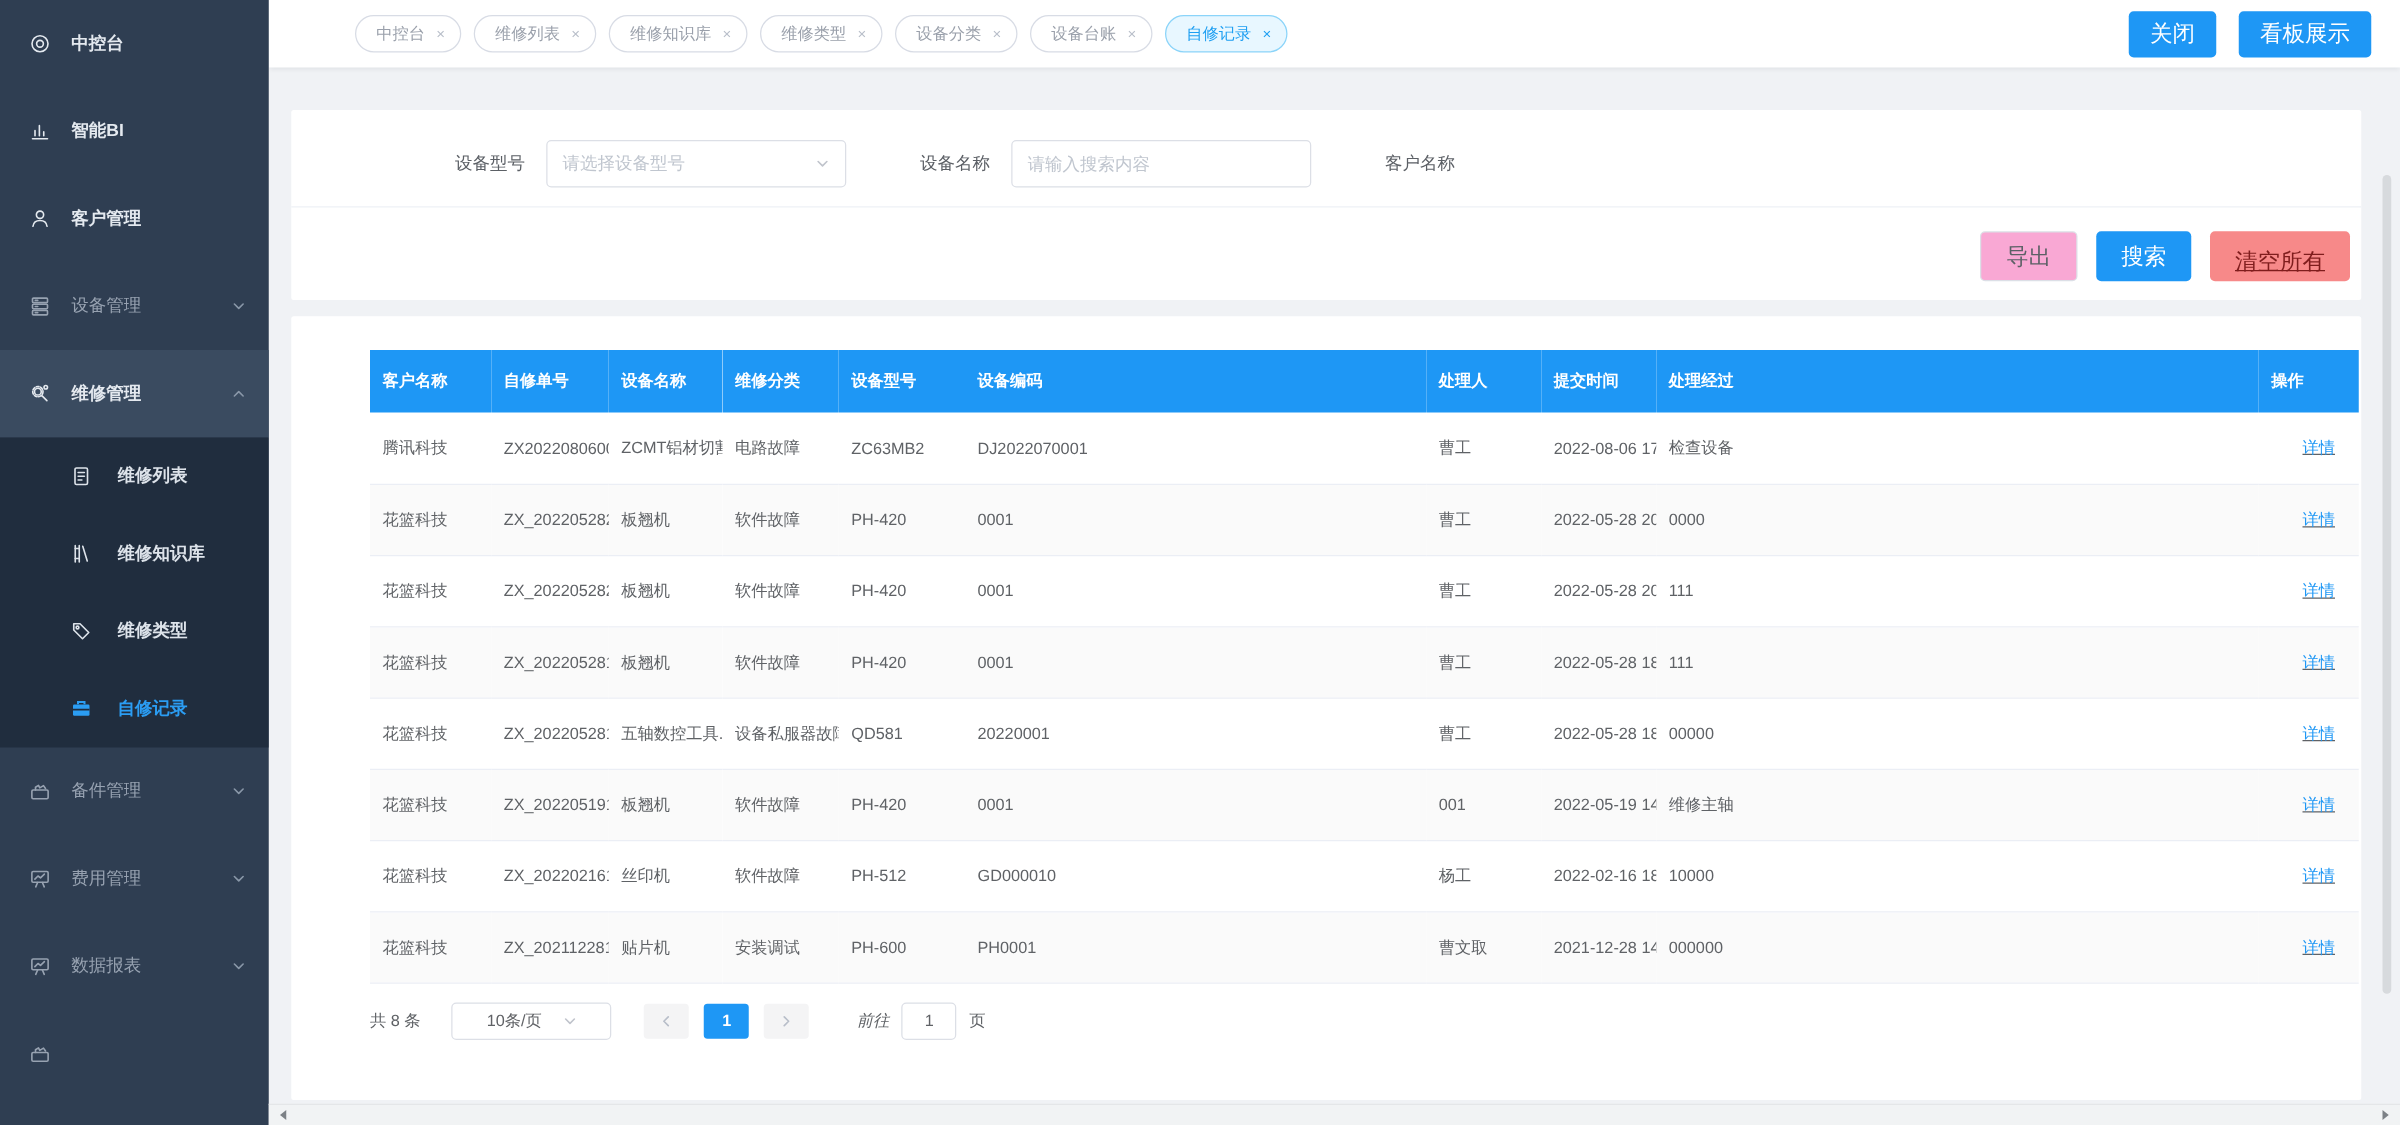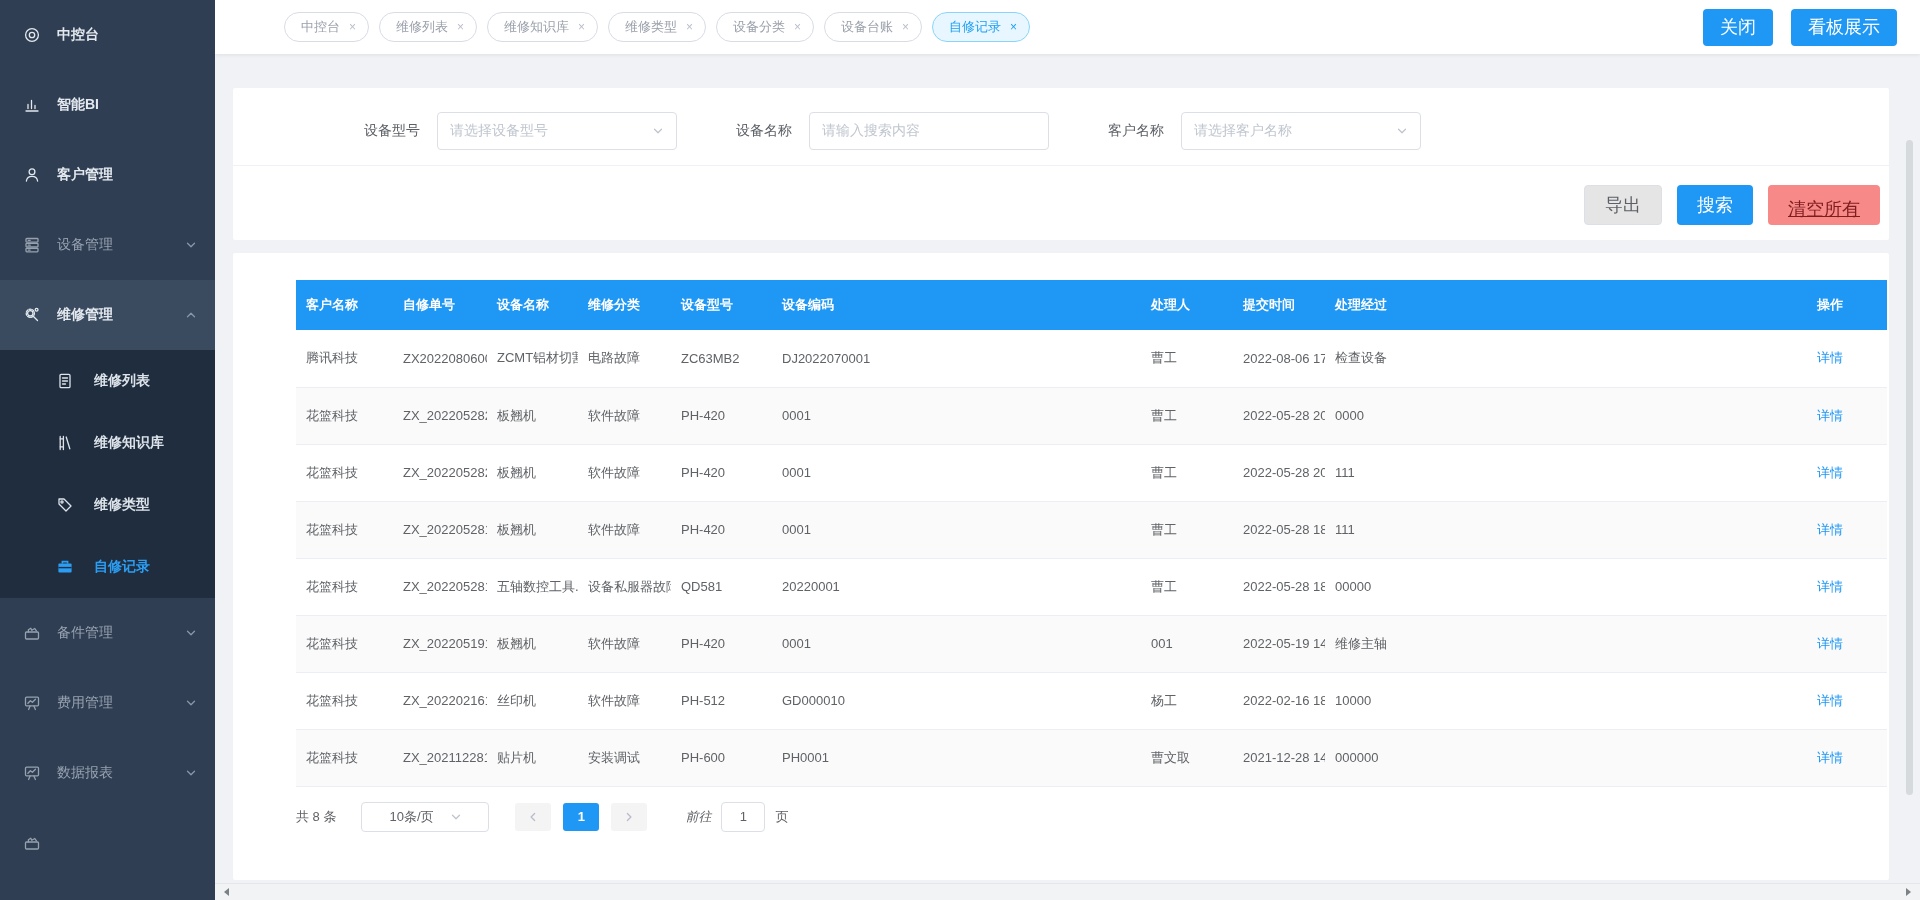--- a/index.html
+++ b/index.html
@@ -32,37 +32,37 @@
   .btn { border:none; border-radius:4px; font-size:18px; cursor:pointer; font-family:inherit; }
   .btn-blue { height:37px; padding:0 17px; background:#1e97f5; color:#fff; }
 
   .content { flex:1; padding:34px 31px 0 18px; overflow:hidden; }
 
   
   .filter-card { background:#fff; height:152px; border-radius:2px; }
   .filter-row { display:flex; align-items:center; padding:24px 0 0 131px; }
   .fgroup { display:flex; align-items:center; margin-right:59px; }
   .flabel { color:#5c6066; margin-right:17px; white-space:nowrap; }
-  .field { width:240px; height:38px; border:1px solid #dcdfe6; border-radius:4px; display:flex; align-items:center; justify-content:space-between; padding:0 12px; color:#c0c6cf; background:#fff; cursor:pointer;font-family:Liberation Mono, monospace; }
+  .field { width:240px; height:38px; border:1px solid #dcdfe6; border-radius:4px; display:flex; align-items:center; justify-content:space-between; padding:0 12px; color:#c0c6cf; background:#fff; cursor:pointer; }
   .field input { border:none; outline:none; width:100%; font-size:14px; font-family:inherit; color:#5c6066; }
   .field input::placeholder { color:#c0c6cf; }
   .sel-chev { display:flex; color:#c0c4cc; }
   .fdivider { border-top:1px solid #eef1f6; margin-top:15px; }
   .btn-row { display:flex; justify-content:flex-end; gap:15px; margin-top:19px; padding-right:9px; }
-  .btn-plain { height:40px; padding:0 20px; background:#e5e5e5; border:1px solid #dcdfe6; color:#5c6066; }
+  .btn-plain { height:40px; padding:0 20px; background:#f9a8d4; border:1px solid #dcdfe6; color:#5c6066; }
   .btn-search { height:40px; padding:0 20px; background:#1e97f5; color:#fff; }
   .btn-danger { height:40px; padding:12px 20px; background:#f78989; color:#7f1d1d;text-decoration:underline; }
 
   
   .table-card { background:#fff; margin-top:13px; height:627px; padding:27px 2px 0 63px; border-radius:2px; }
   table { width:100%; border-collapse:collapse; table-layout:fixed; font-size:13px; }
   thead th { background:#1e97f5; color:#fff; font-weight:bold; height:50px; text-align:left; padding-left:10px; white-space:nowrap; overflow:hidden; }
   thead th.col-action { text-align:left; padding-right:19px; }
   tbody td { height:57px; border-bottom:1px solid #ebeef5; padding-left:10px; color:#5f6266; white-space:nowrap; overflow:hidden; }
-  tbody td.col-action { text-align:left; padding-right:19px; }
+  tbody td.col-action { text-align:right; padding-right:19px;text-decoration:underline; }
   tbody tr:nth-child(even) { background:#fafafa; }
   .detail-link { color:#1e97f5; cursor:pointer; }
 
   
   .pagination { display:flex; align-items:center; margin-top:15px; font-size:13px; color:#5f6266; }
   .pg-total { margin-right:25px; }
   .page-size { width:128px; height:30px; border:1px solid #dcdfe6; border-radius:4px; display:flex; align-items:center; justify-content:center; gap:16px; color:#606266; cursor:pointer; background:#fff; }
   .pg-btn { width:36px; height:28px; background:#f4f4f5; border-radius:3px; display:flex; align-items:center; justify-content:center; color:#b8bec9; margin-left:12px; cursor:pointer; }
   .pg-btn.first { margin-left:26px; }
   .pg-cur { width:36px; height:28px; background:#1e97f5; border-radius:3px; color:#fff; font-weight:bold; display:flex; align-items:center; justify-content:center; margin-left:12px; cursor:pointer; }
@@ -290,28 +290,20 @@
           </div>
         </div>
         <div class="fgroup">
           <span class="flabel">设备名称</span>
           <div class="field">
             <input placeholder="请输入搜索内容" style="">
           </div>
         </div>
         <div class="fgroup">
           <span class="flabel">客户名称</span>
-          <div class="field">
-            <span>请选择客户名称</span>
-            <span class="sel-chev js-chev-down">
-                <svg width="12" height="12" viewBox="0 0 12 12" fill="none" stroke="currentColor" stroke-width="1.3" stroke-linecap="round" stroke-linejoin="round">
-                  <path d="M2.5 4.2L6 7.7l3.5-3.5"></path>
-                </svg>
-              </span>
-          </div>
         </div>
       </div>
       <div class="fdivider"></div>
       <div class="btn-row">
         <button class="btn btn-plain">导出</button>
         <button class="btn btn-search">搜索</button>
         <button class="btn btn-danger">清空所有</button>
       </div>
     </section>
 

